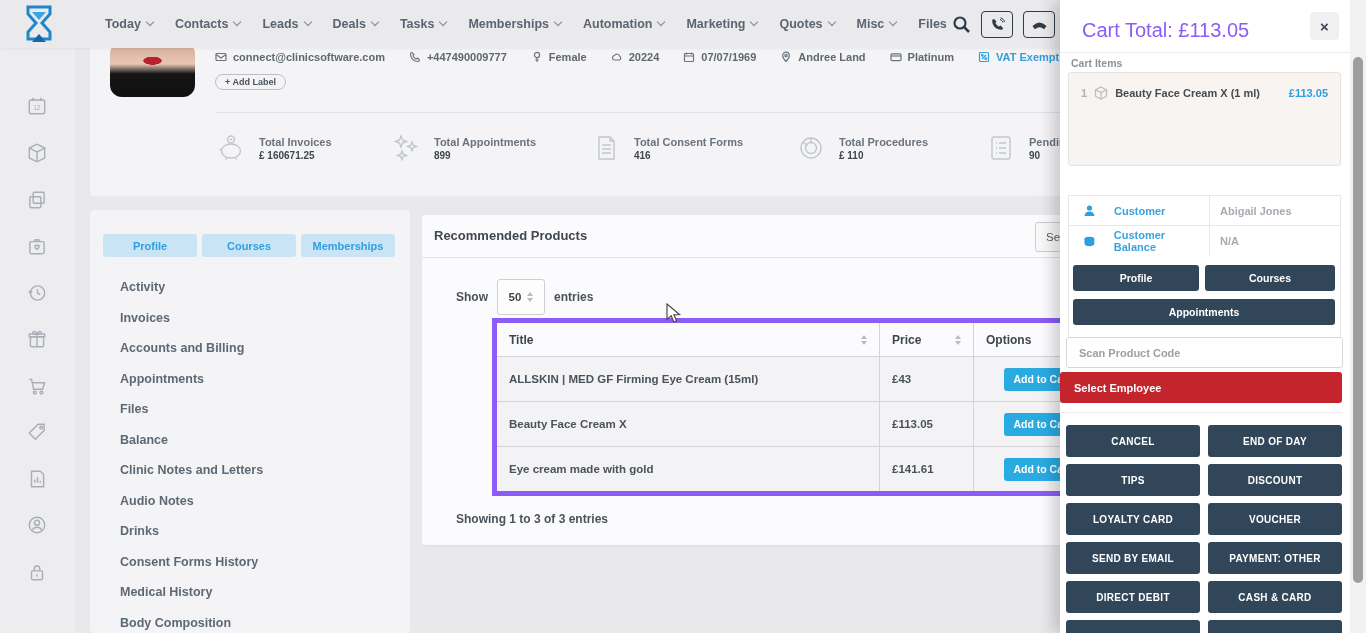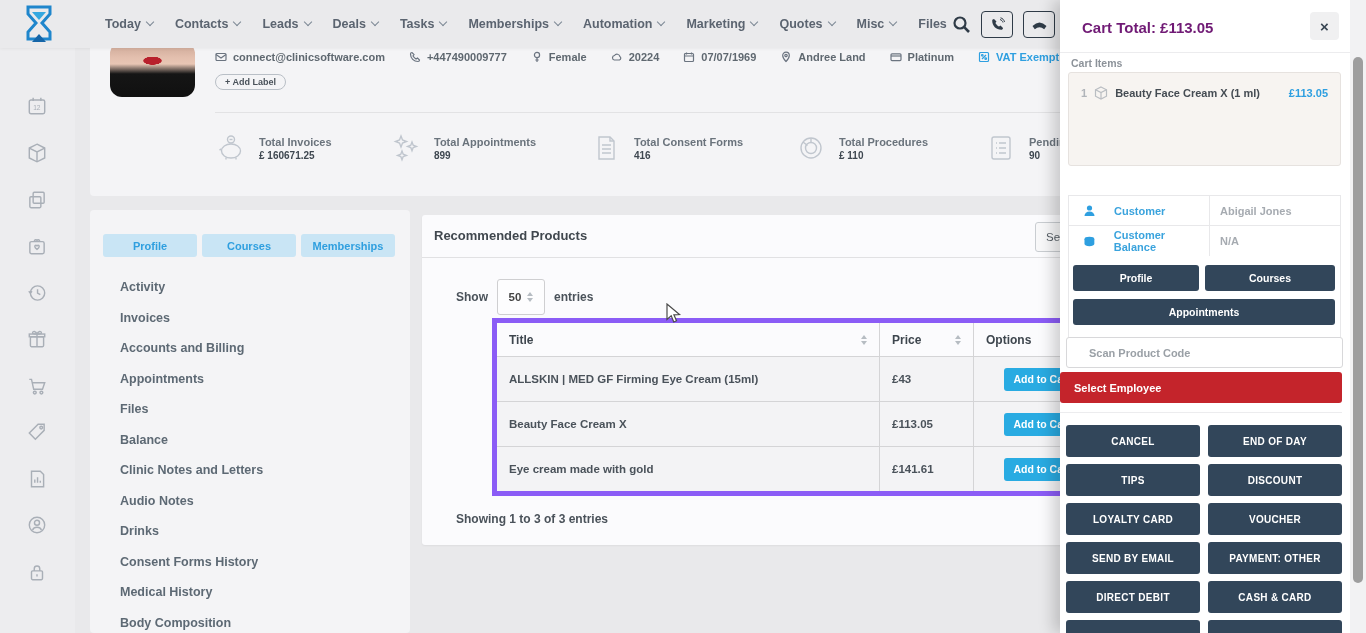--- a/index.html
+++ b/index.html
@@ -81,21 +81,21 @@
   .c-opt { flex:1; border-left:1px solid #d4d4d6; }
   .prow.head .pcell { height:33px; font-size:12px; color:#3e464e; }
   .prow.data .pcell { height:44px; }
   .add-cart { margin-left:18px; width:76px; height:23px; background:#29abe2; border:none; border-radius:3px;
     color:#fff; font-size:10.5px; font-weight:700; font-family:"Liberation Sans",sans-serif; cursor:pointer; }
   .prod-foot { position:absolute; left:34px; top:297px; font-size:12px; color:#4a525a; font-weight:600; }
 
   
   .panel { position:absolute; left:1060px; top:0; width:290px; height:633px; background:#ffffff; z-index:10;
     box-shadow:-7px 0 14px rgba(0,0,0,.18); }
-  .cart-title { position:absolute; left:22px; top:19px; font-size:15px; font-weight:700; color:#701a75; }
+  .cart-title { position:absolute; left:22px; top:19px; font-size:20px; font-weight:400; color:#8b5cf6; }
   .cart-close { position:absolute; left:250px; top:12px; width:29px; height:28px; background:#f0f0f1;
     border:none; border-radius:4px; font-size:15px; color:#3a4754; font-weight:700; cursor:pointer; }
   .cart-div { position:absolute; left:0; top:52px; width:100%; height:1px; background:#ececee; }
   .cart-items-lbl { position:absolute; left:11px; top:57px; font-size:10.5px; color:#8d939a; font-weight:600; }
   .cart-box { position:absolute; left:8px; top:72px; width:273px; height:94px; background:#f7f4f1;
     border:1px solid #e6e2df; border-radius:3px; }
   .cart-line { position:absolute; left:12px; top:13px; right:12px; display:flex; align-items:center; gap:7px; }
   .cart-qty { font-size:11px; color:#b0b4b9; font-weight:600; }
   .cart-line svg { width:14px; height:14px; stroke:#b9bdc2; fill:none; stroke-width:1.2; }
   .cart-name { font-size:11px; color:#454c53; font-weight:600; flex:1; }
@@ -105,21 +105,21 @@
   .cust-left { width:140px; display:flex; align-items:center; gap:18px; padding-left:14px; }
   .cust-left svg { width:13px; height:13px; fill:#2e9fe0; stroke:none; }
   .cust-lbl { font-size:11px; color:#3aa3dd; font-weight:700; }
   .cust-val { flex:1; border-left:1px solid #e8e8ea; height:100%; display:flex; align-items:center;
     padding-left:10px; font-size:11px; color:#a6abb1; font-weight:600; }
   .navy { background:#32465a; color:#fff; border:none; border-radius:3px; font-weight:700;
     font-family:"Liberation Sans",sans-serif; cursor:pointer; }
   .pbtn-profile { position:absolute; left:12px; top:69px; width:126px; height:26px; font-size:10.5px; }
   .pbtn-courses { position:absolute; left:143px; top:69px; width:126px; height:26px; font-size:10.5px; }
   .scan-input { position:absolute; left:6px; top:337px; width:277px; height:31px; border:1px solid #d8d8da;
-    border-radius:3px; padding-left:22px; font-size:11px; color:#454c53; background:#fff;
+    border-radius:3px; padding-left:12px; font-size:11px; color:#454c53; background:#fff;
     font-family:"Liberation Sans",sans-serif; }
   .scan-input::placeholder { color:#9aa0a6; font-weight:600; }
   .sel-emp { position:absolute; left:0; top:372px; width:282px; height:31px; background:#c4242b; border:none;
     border-radius:3px; color:#fff; font-size:11px; font-weight:700; text-align:left; padding-left:14px;
     font-family:"Liberation Sans",sans-serif; cursor:pointer; }
   .panel-div2 { position:absolute; left:0; top:412px; width:282px; height:1px; background:#ececee; }
   .action-grid { position:absolute; left:6px; top:425px; width:277px; display:flex; flex-wrap:wrap;
     gap:7px 8px; }
   .action-btn { width:134px; height:32px; font-size:10px; letter-spacing:.3px; }
 

